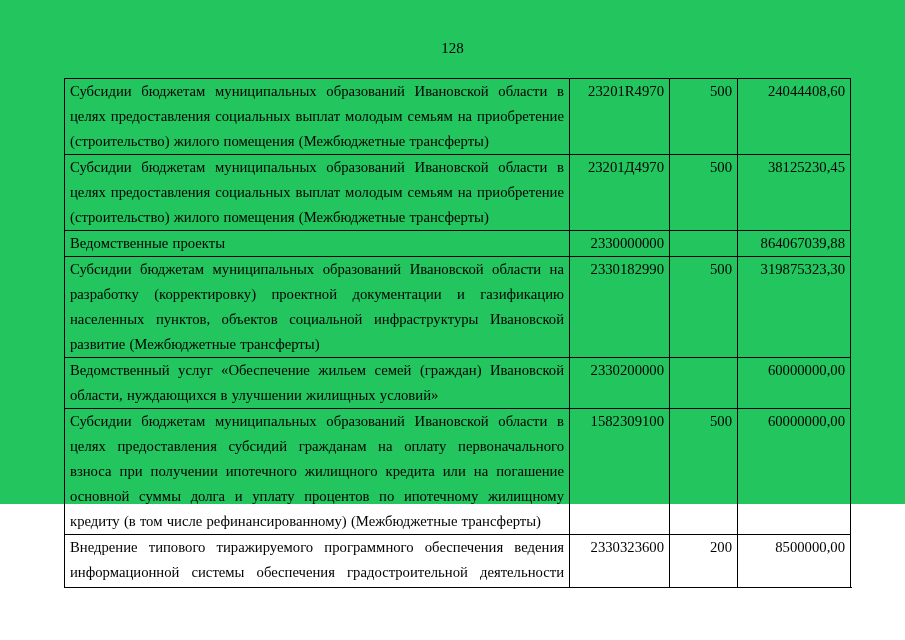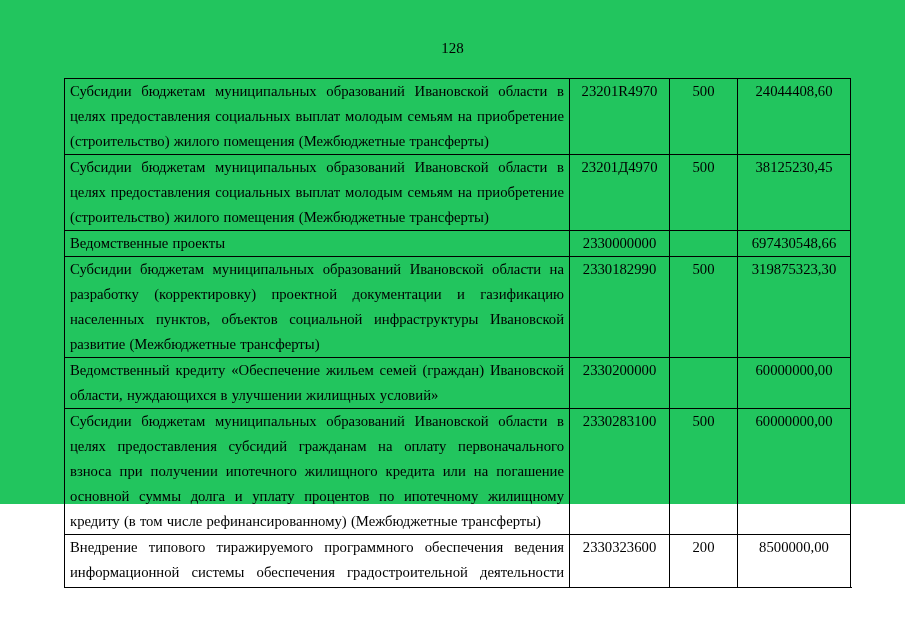--- a/index.html
+++ b/index.html
@@ -48,21 +48,21 @@
     font-size: 14.7px;
     line-height: 25px;
     padding: 0 5px;
     overflow: hidden;
     word-spacing: 0.5px;
   }
   td.c-name {
     text-align: justify;
   }
   td.c-code, td.c-type, td.c-amount {
-    text-align: center;
+    text-align: right;
     white-space: nowrap;
   }
 </style>
 </head>
 <body>
 
 <div class="page">
   <div class="page-number">128</div>
 
   <div class="table-clip">
@@ -85,41 +85,41 @@
     <td class="c-name">Субсидии бюджетам муниципальных образований Ивановской области в целях предоставления социальных выплат молодым семьям на приобретение (строительство) жилого помещения (Межбюджетные трансферты)</td>
     <td class="c-code">23201Д4970</td>
     <td class="c-type">500</td>
     <td class="c-amount">38125230,45</td>
   </tr>
 
   <tr>
     <td class="c-name">Ведомственные проекты</td>
     <td class="c-code">2330000000</td>
     <td class="c-type"></td>
-    <td class="c-amount">697430548,66</td>
+    <td class="c-amount">864067039,88</td>
   </tr>
 
 
   <tr>
     <td class="c-name">Субсидии бюджетам муниципальных образований Ивановской области на разработку (корректировку) проектной документации и газификацию населенных пунктов, объектов социальной инфраструктуры Ивановской развитие (Межбюджетные трансферты)</td>
     <td class="c-code">2330182990</td>
     <td class="c-type">500</td>
     <td class="c-amount">319875323,30</td>
   </tr>
 
   <tr>
-    <td class="c-name">Ведомственный кредиту «Обеспечение жильем семей (граждан) Ивановской области, нуждающихся в улучшении жилищных условий»</td>
+    <td class="c-name">Ведомственный услуг «Обеспечение жильем семей (граждан) Ивановской области, нуждающихся в улучшении жилищных условий»</td>
     <td class="c-code">2330200000</td>
     <td class="c-type"></td>
     <td class="c-amount">60000000,00</td>
   </tr>
 
   <tr>
     <td class="c-name">Субсидии бюджетам муниципальных образований Ивановской области в целях предоставления субсидий гражданам на оплату первоначального взноса при получении ипотечного жилищного кредита или на погашение основной суммы долга и уплату процентов по ипотечному жилищному кредиту (в том числе рефинансированному) (Межбюджетные трансферты)</td>
-    <td class="c-code">2330283100</td>
+    <td class="c-code">1582309100</td>
     <td class="c-type">500</td>
     <td class="c-amount">60000000,00</td>
   </tr>
 
 
   <tr>
     <td class="c-name">Внедрение типового тиражируемого программного обеспечения ведения информационной системы обеспечения градостроительной деятельности (Закупка товаров, работ и услуг для обеспечения государственных (муниципальных) нужд)</td>
     <td class="c-code">2330323600</td>
     <td class="c-type">200</td>
     <td class="c-amount">8500000,00</td>

